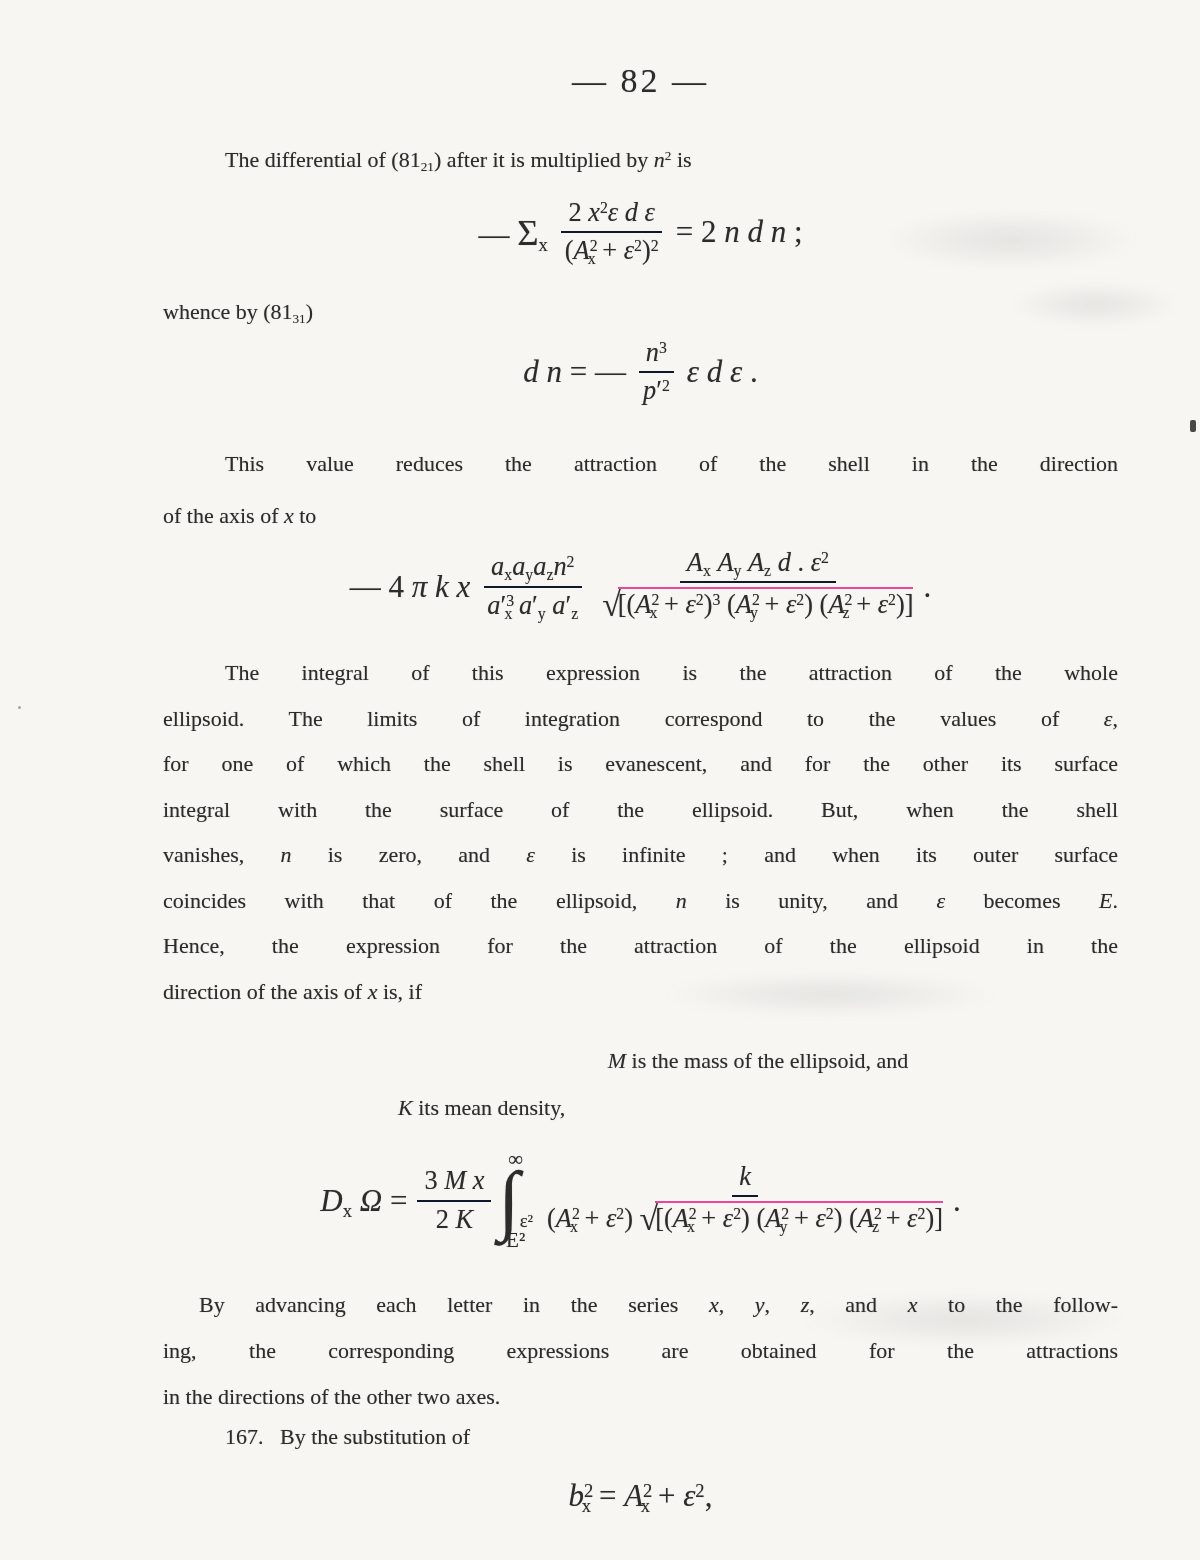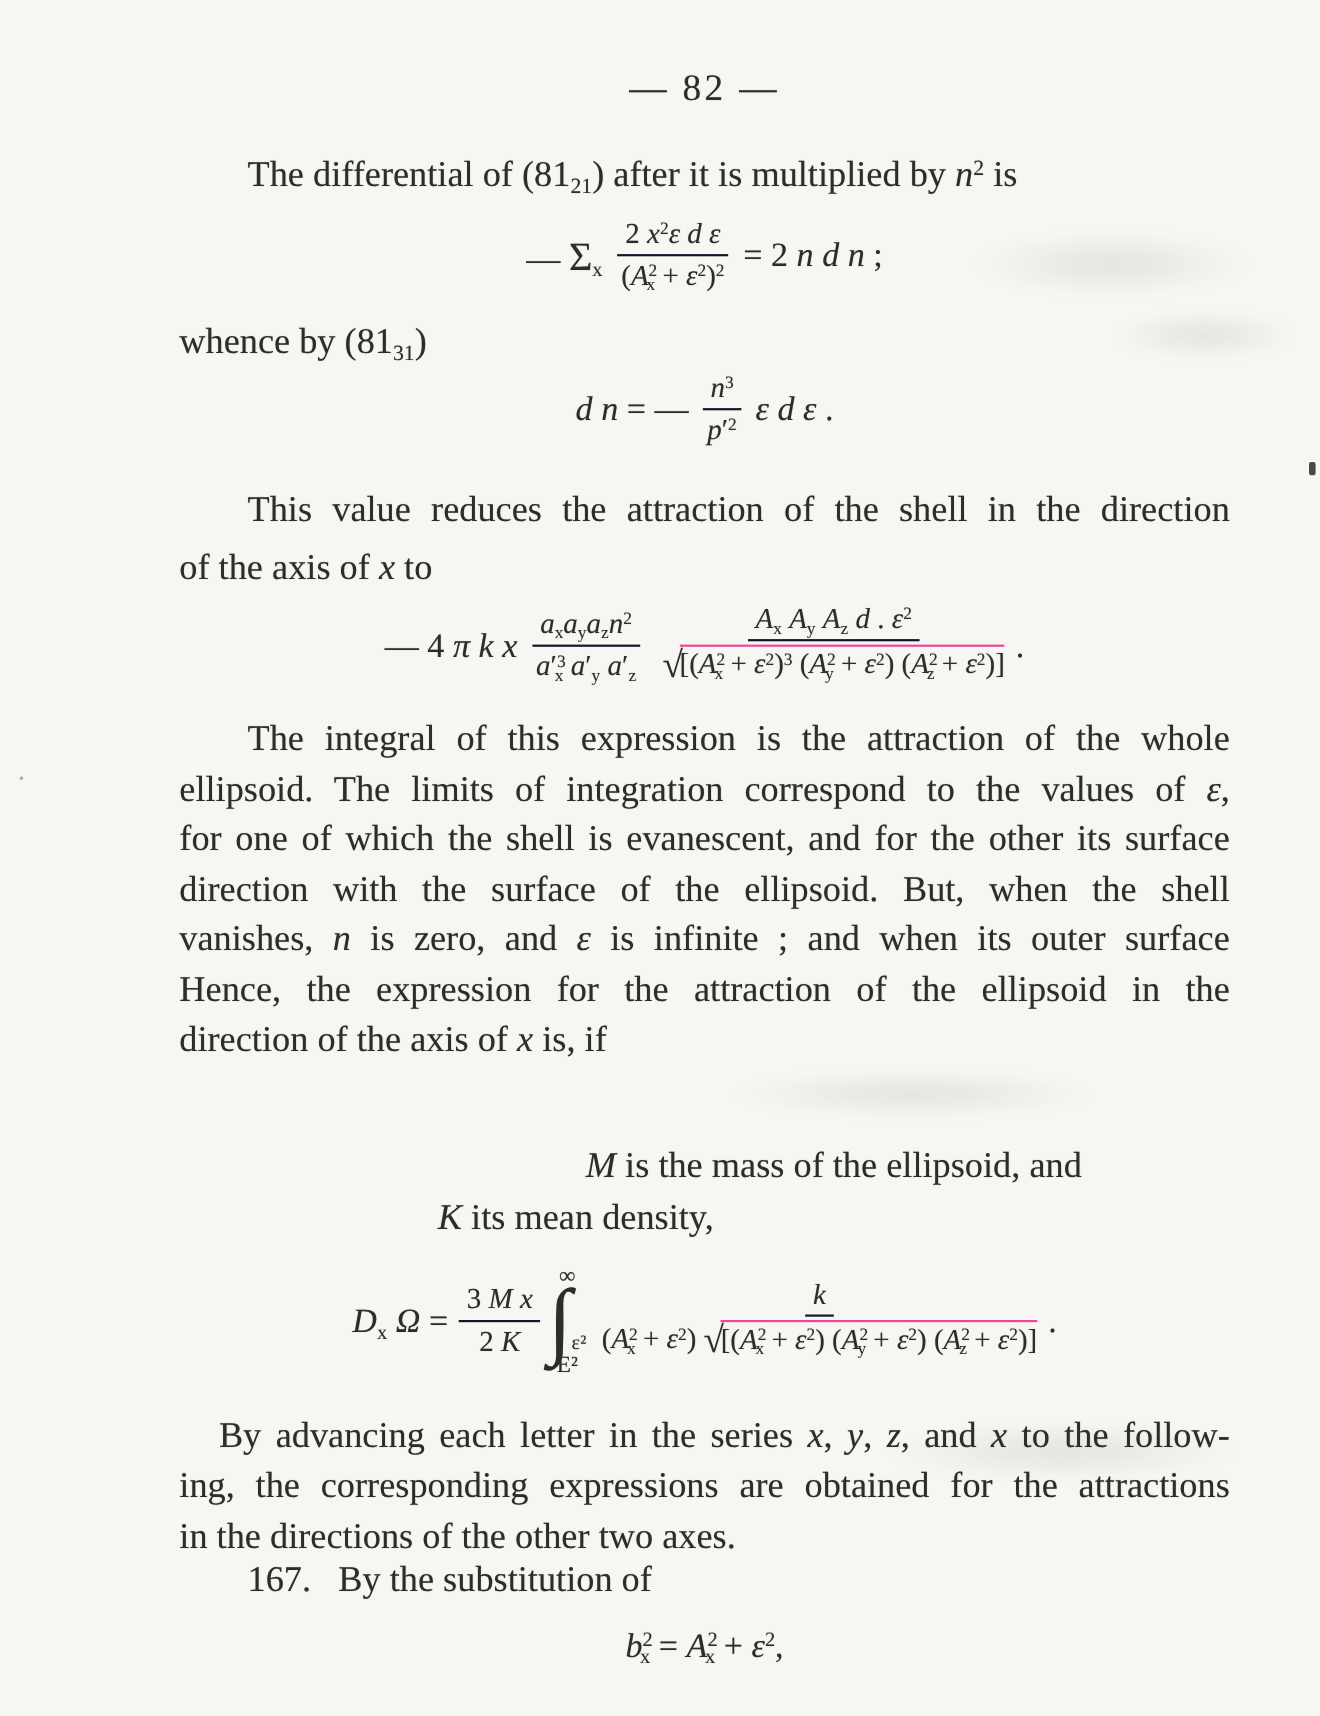--- a/index.html
+++ b/index.html
@@ -10,21 +10,21 @@
     color:#2d2c2a;
     position:relative;
     overflow:hidden;
   }
   .page {
     position:absolute; inset:0;
     text-shadow:0 0 1px rgba(45,44,42,.38);
     padding-left:44px;
   }
   
-  .blk { position:absolute; left:163px; width:955px; font-size:33px; }
+  .blk { position:absolute; left:163px; width:955px; font-size:22px; }
   .line { line-height:45.5px; white-space:nowrap; }
   .jline { text-align:justify; text-align-last:justify; white-space:normal; }
   .lline { text-align:left; white-space:nowrap; }
   .ind62 { text-indent:62px; }
   .ind36 { text-indent:36px; }
   .center { text-align:center; }
   i { font-style:italic; }
   sup, sub { font-size:0.6em; line-height:0; letter-spacing:0; }
   sup { vertical-align:0.5em; }
   sub { vertical-align:-0.32em; }
@@ -111,22 +111,23 @@
       <span class="num"><i>A</i><sub>x</sub> <i>A</i><sub>y</sub> <i>A</i><sub>z</sub> <i>d</i> . <i>ε</i><sup>2</sup></span>
       <span class="den"><span class="rad">√</span><span class="vinc">[(<i>A</i><sup>2</sup><sub>x</sub> + <i>ε</i><sup>2</sup>)<sup>3</sup> (<i>A</i><sup>2</sup><sub>y</sub> + <i>ε</i><sup>2</sup>) (<i>A</i><sup>2</sup><sub>z</sub> + <i>ε</i><sup>2</sup>)]</span></span>
     </span>
     <span style="margin-left:-2px;">.</span>
   </div>
 
   <div class="blk" style="top:650px;">
     <div class="line jline ind62">The integral of this expression is the attraction of the whole</div>
     <div class="line jline">ellipsoid.  The limits of integration correspond to the values of <i>ε</i>,</div>
     <div class="line jline">for one of which the shell is evanescent, and for the other its surface</div>
-    <div class="line jline">direction with the surface of the ellipsoid.  But, when the shell</div>
+    <div class="line jline">integral with the surface of the ellipsoid.  But, when the shell</div>
     <div class="line jline">vanishes, <i>n</i> is zero, and <i>ε</i> is infinite ;  and when its outer surface</div>
+    <div class="line jline">coincides with that of the ellipsoid, <i>n</i> is unity, and <i>ε</i> becomes <i>E</i>.</div>
     <div class="line jline">Hence, the expression for the attraction of the ellipsoid in the</div>
     <div class="line lline">direction of the axis of <i>x</i> is, if</div>
   </div>
 
   <div class="blk" style="top:1037px; left:398px; width:720px;">
     <div class="line" style="line-height:47px;text-align:center;"><i>M</i> is the mass of the ellipsoid, and</div>
     <div class="line" style="line-height:47px;"><i>K</i> its mean density,</div>
   </div>
 
   <div class="formula" style="top:1143px; height:115px;">

